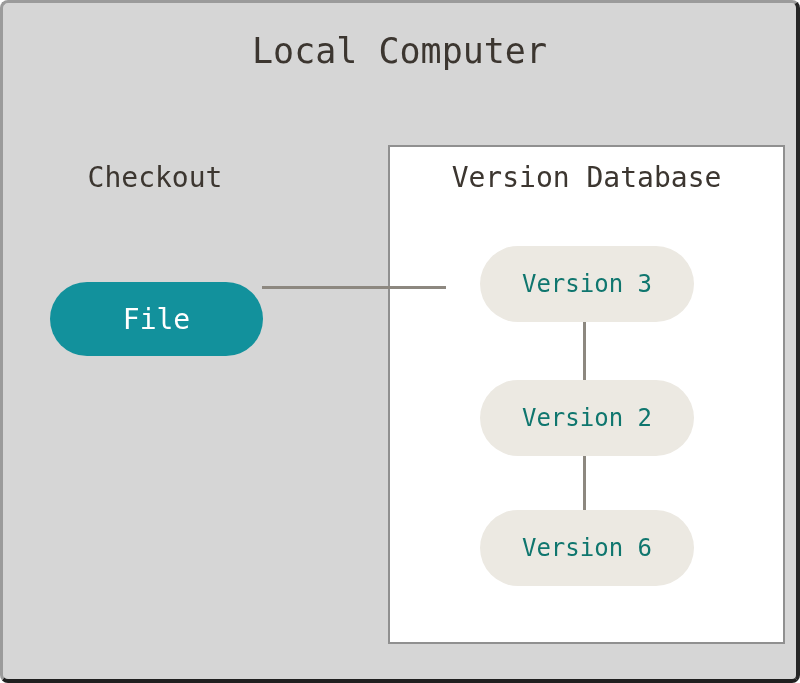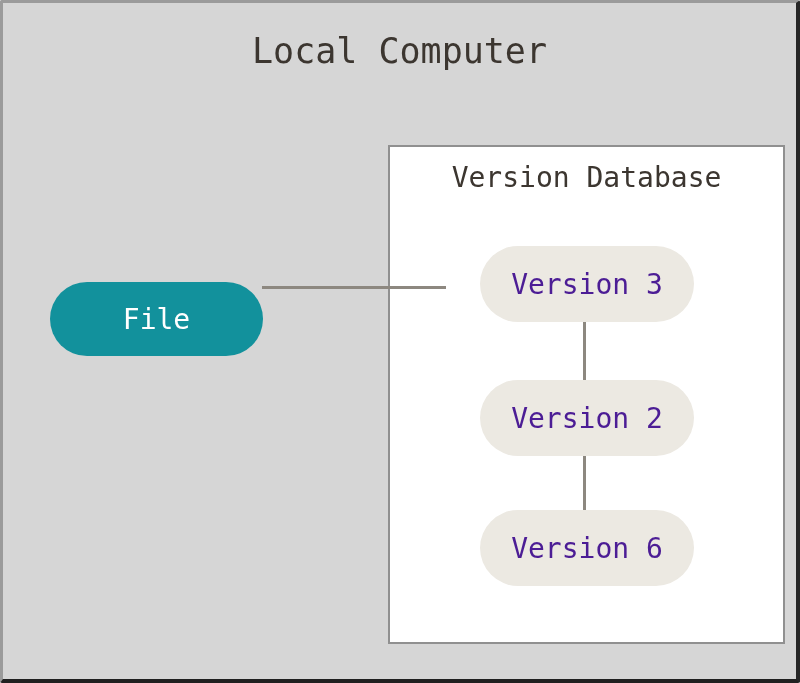--- a/index.html
+++ b/index.html
@@ -10,21 +10,21 @@
   }
   .frame {
     position: relative;
     width: 800px;
     height: 683px;
     box-sizing: border-box;
     background: #d6d6d6;
     border: 3px solid #9b9b9b;
     border-right: 4px solid #262626;
     border-bottom: 4px solid #202020;
-    border-radius: 2px;
+    border-radius: 8px;
     overflow: hidden;
   }
   .diagram-title {
     position: absolute;
     top: 30px;
     left: 0;
     width: 100%;
     text-align: center;
     font-size: 35px;
     line-height: 36px;
@@ -80,22 +80,22 @@
     color: #3c3630;
     white-space: nowrap;
   }
   .version-pill {
     position: absolute;
     left: 90px;
     width: 214px;
     height: 76px;
     border-radius: 38px;
     background: #ece9e2;
-    color: #4c1d95;
-    font-size: 28px;
+    color: #0f766e;
+    font-size: 24px;
     display: flex;
     align-items: center;
     justify-content: center;
   }
   .version-pill.v3 { top: 99px; }
   .version-pill.v2 { top: 233px; }
   .version-pill.v1 { top: 363px; }
   .connector {
     position: absolute;
     background: #8d8880;
@@ -114,20 +114,21 @@
   .connector.v3-v2 { top: 175px; height: 58px; }
   .connector.v2-v1 { top: 309px; height: 54px; }
 </style>
 </head>
 <body>
 
 <div class="frame">
 
   <div class="diagram-title">Local Computer</div>
 
+  <div class="section-label checkout-label">Checkout</div>
 
   <div class="file-pill">
     <span>File</span>
   </div>
 
   <div class="connector h-file"></div>
 
   <div class="vdb-box">
 
     <div class="vdb-title">Version Database</div>

